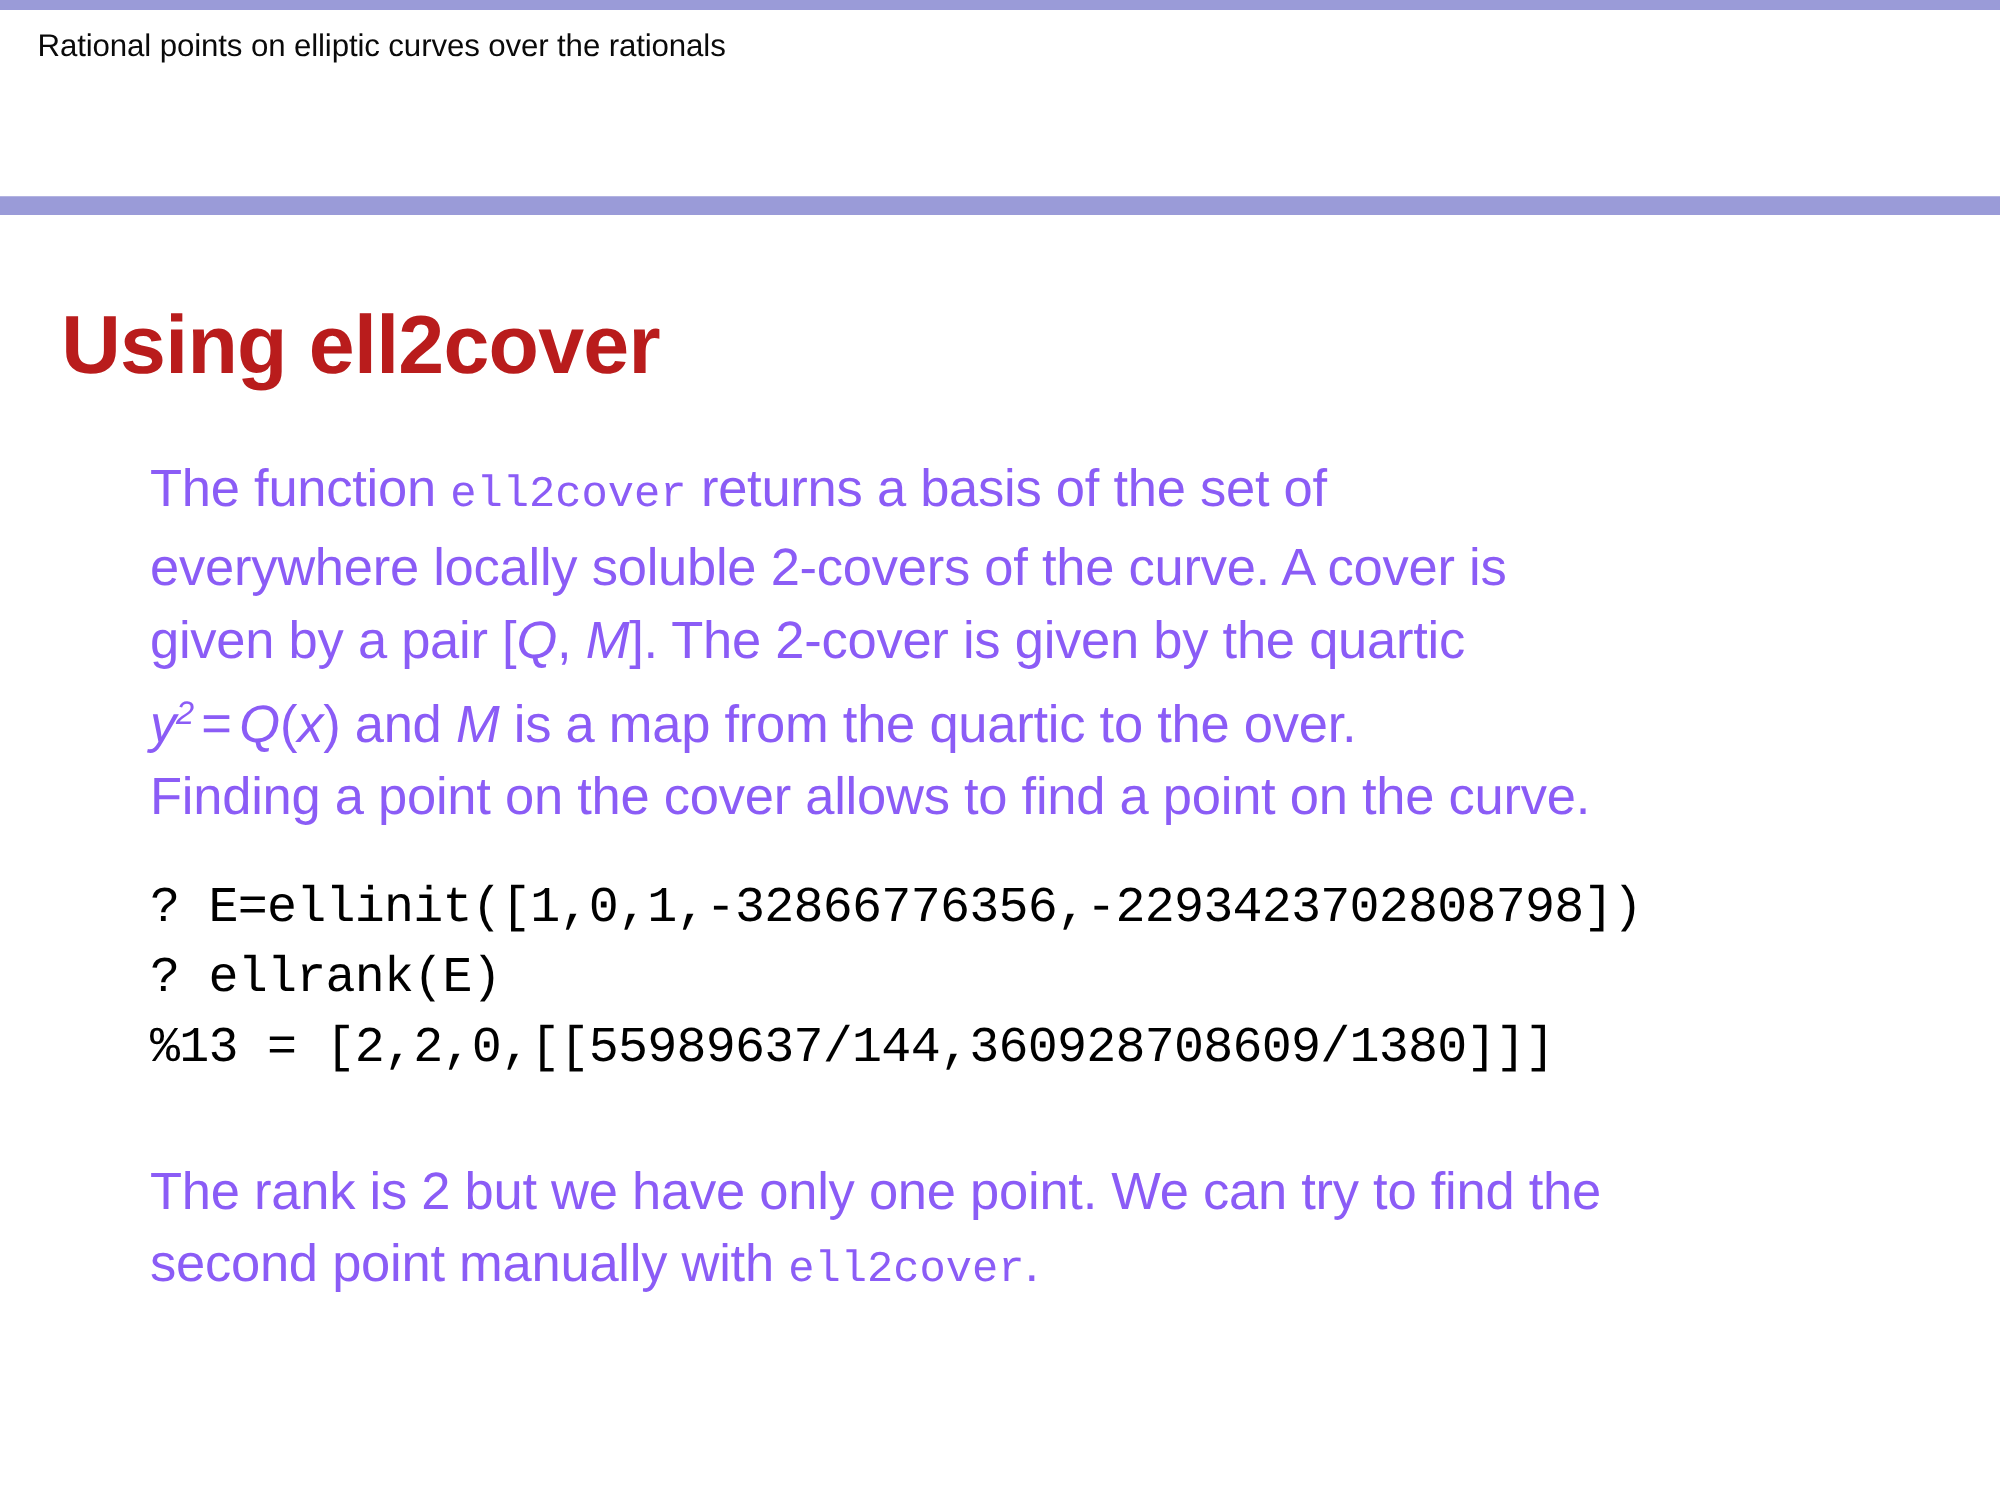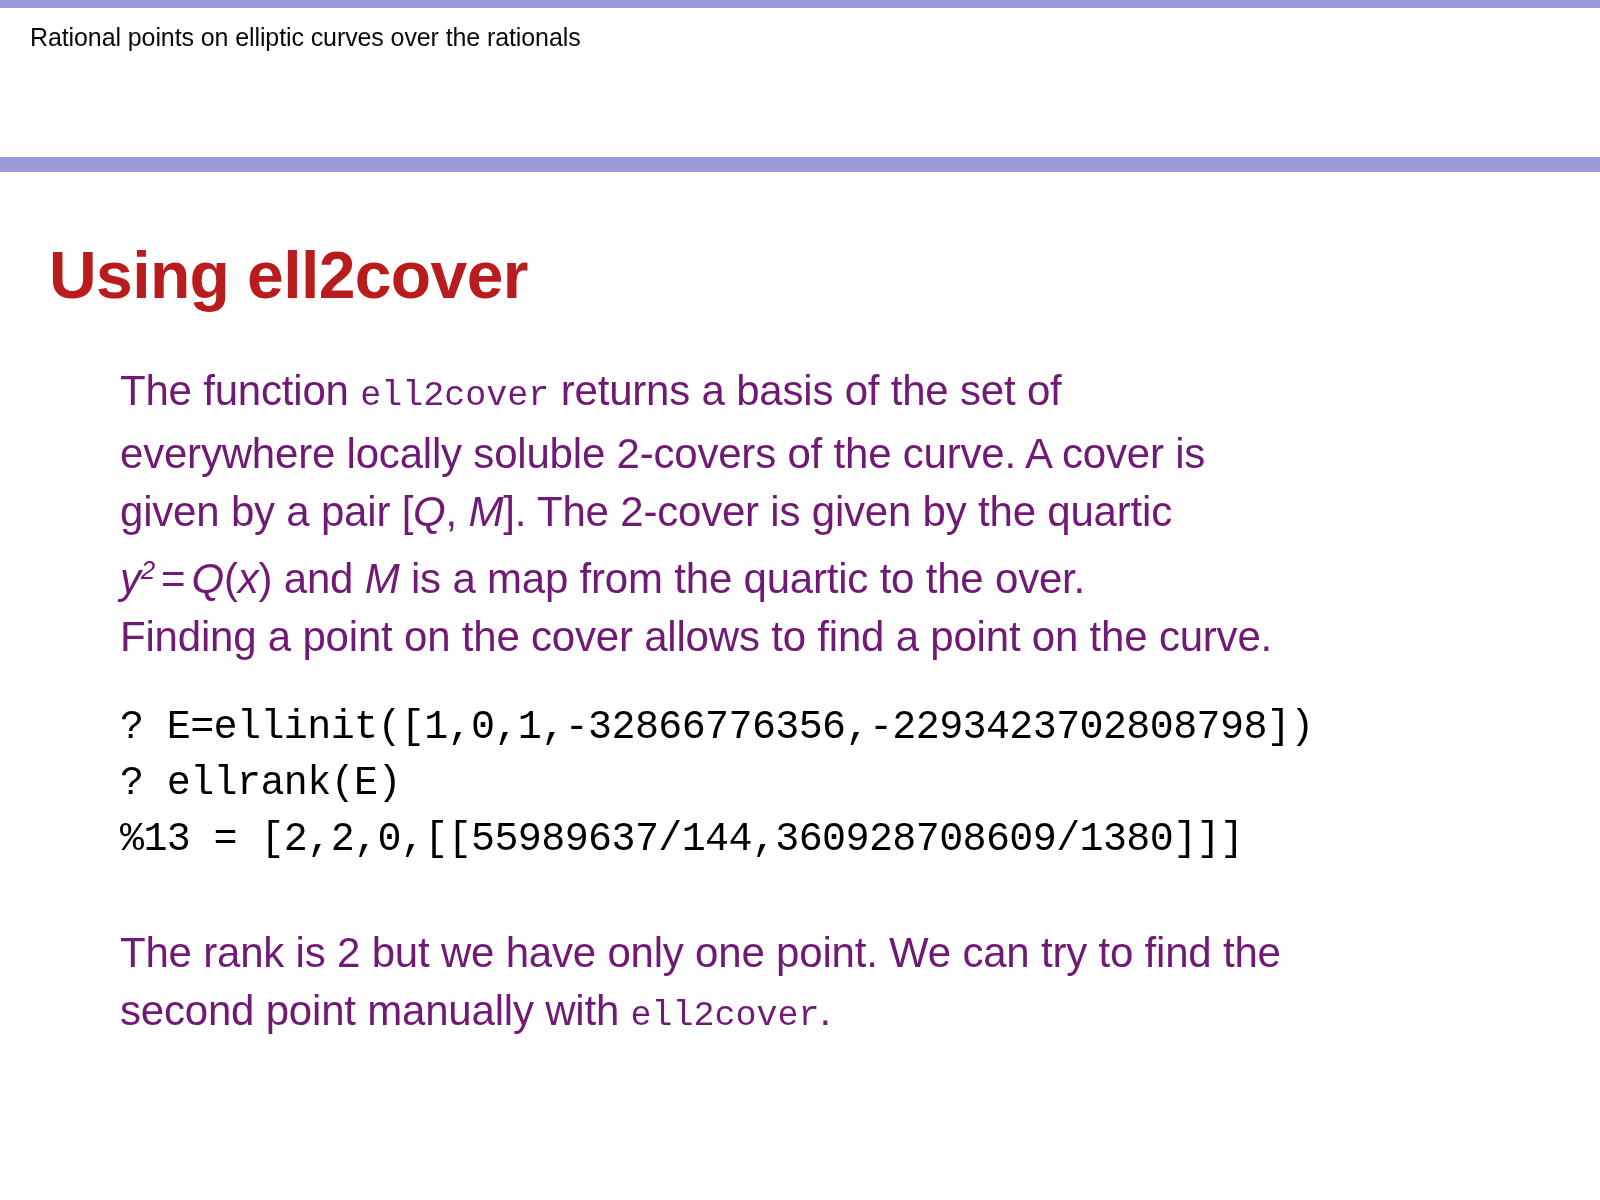--- a/index.html
+++ b/index.html
@@ -69,21 +69,21 @@
     position: absolute;
     left: 120px;
     top: 362px;
     width: 1460px;
   }
 
   .para {
     font-size: 42px;
     line-height: 58px;
     letter-spacing: -0.2px;
-    color: #701a75;
+    color: #8b5cf6;
   }
   .para .ln { display: block; white-space: nowrap; }
 
   .mono {
     font-family: "Liberation Mono", "DejaVu Sans Mono", monospace;
     font-size: 35px;
     letter-spacing: 0px;
   }
 
   .mi { font-style: italic; }

